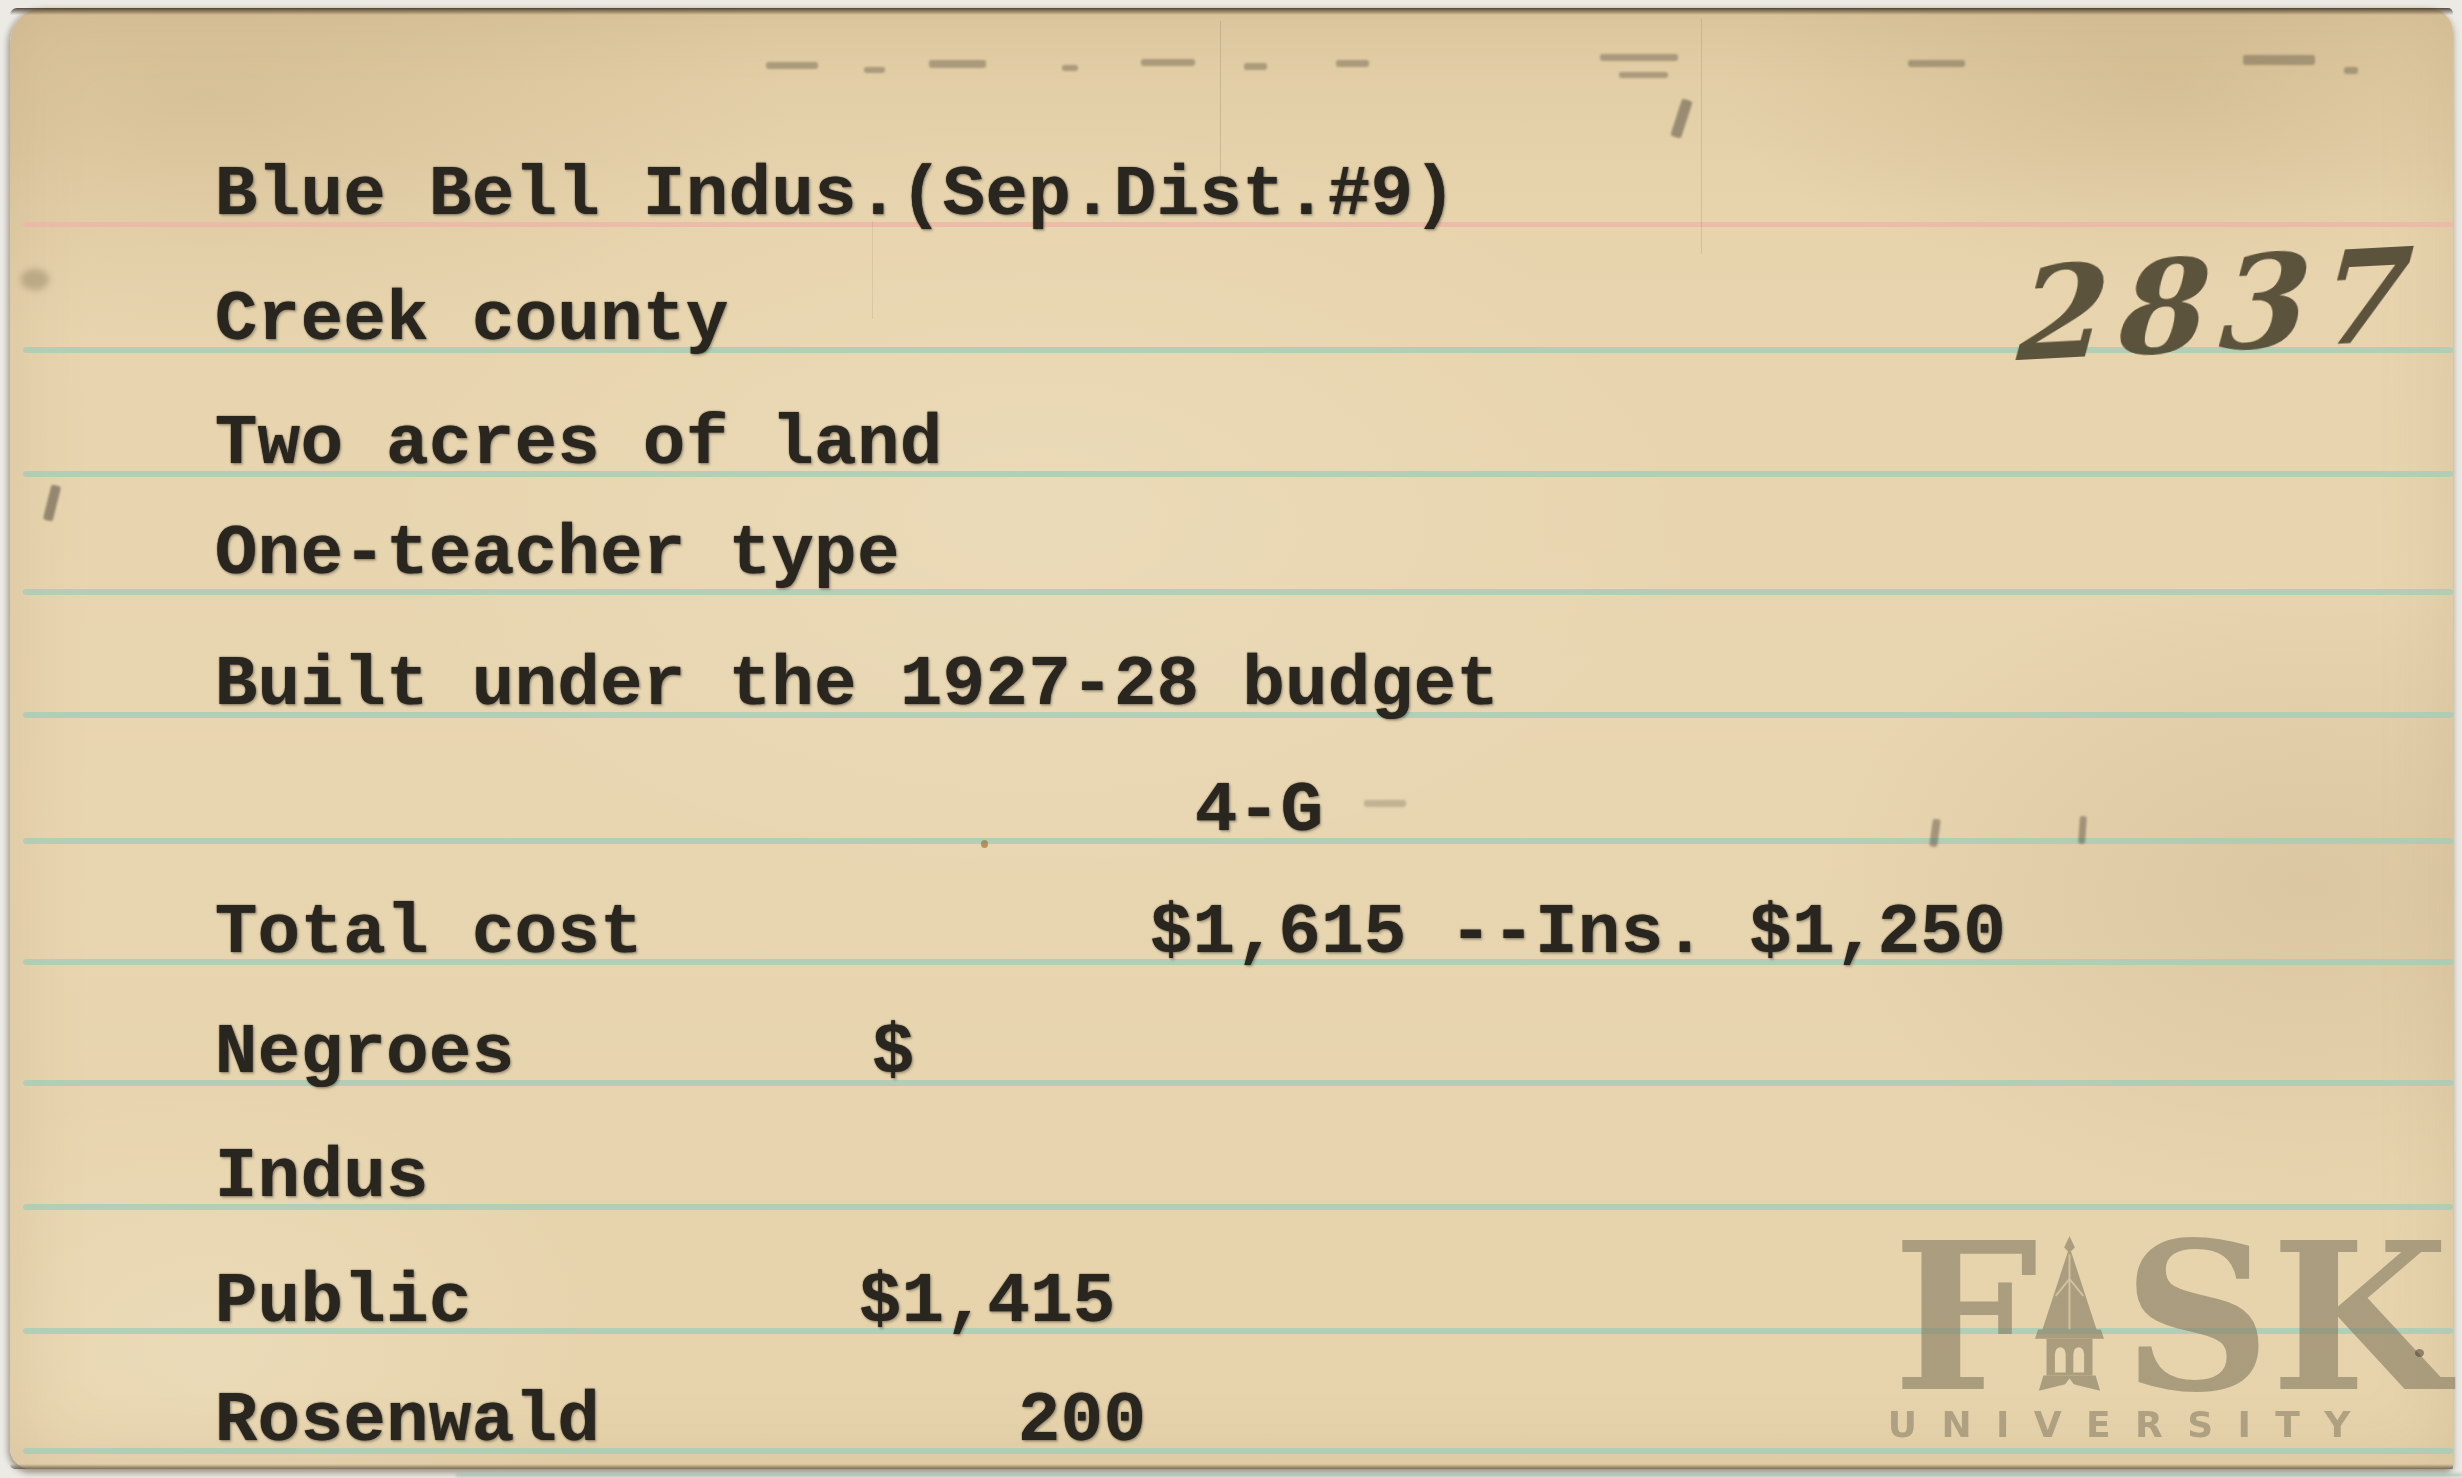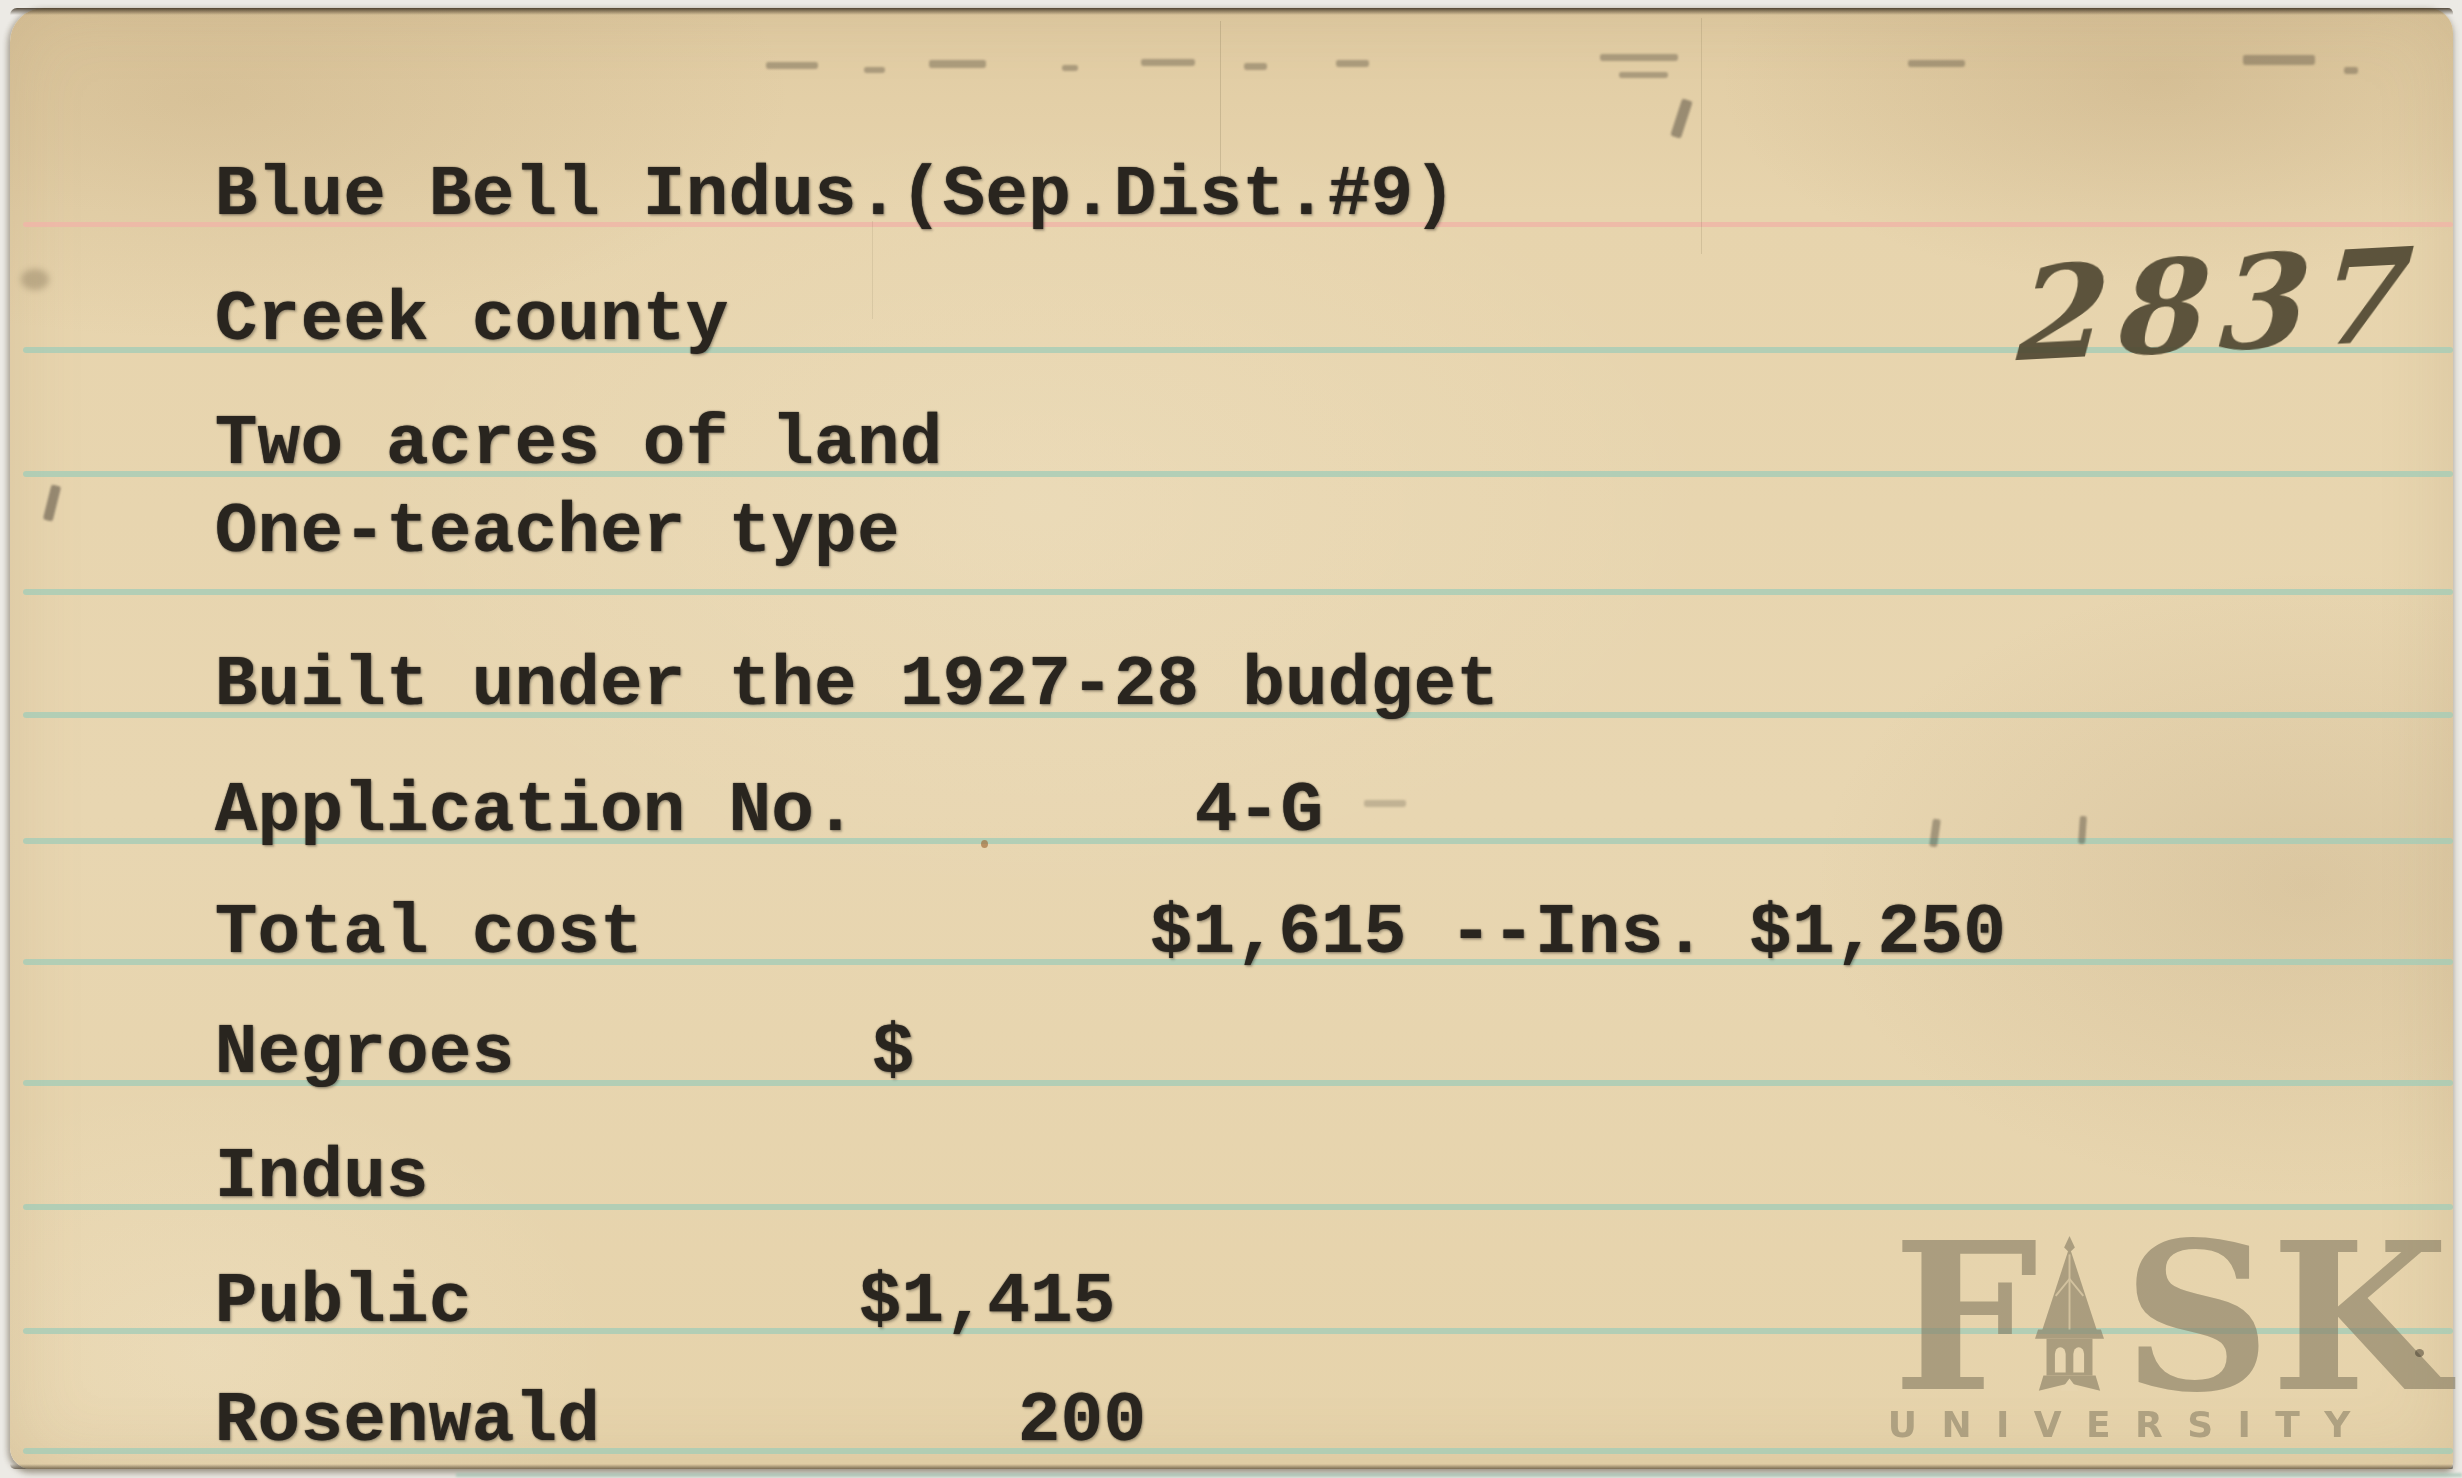--- a/index.html
+++ b/index.html
@@ -105,24 +105,23 @@
       <span class="wm-letter" style="left:2113px;top:1232px">SK</span>
       <span id="wm-sub">UNIVERSITY</span>
     </div>
 
     <span class="typed" style="left:205px;top:147px">Blue Bell Indus.(Sep.Dist.#9)</span>
 
     <span id="handnum">2837</span>
 
     <span class="typed lbl" style="top:272px">Creek county</span>
     <span class="typed lbl" style="top:396px">Two acres of land</span>
-    <span class="typed lbl" style="top:484px">One-teacher type</span>
+    <span class="typed lbl" style="top:506px">One-teacher type</span>
     <span class="typed lbl" style="top:637px">Built under the 1927-28 budget</span>
 
-    <span class="typed lbl" style="top:763px">Application No.</span>
     <span class="typed" style="left:1185px;top:763px">4-G</span>
 
     <span class="typed lbl" style="top:885px">Total cost</span>
     <span class="typed" style="left:1140px;top:885px">$1,615 --Ins. $1,250</span>
 
     <span class="typed lbl" style="top:1005px">Negroes</span>
     <span class="typed" style="left:862px;top:1005px">$</span>
 
     <span class="typed lbl" style="top:1129px">Indus</span>
 

